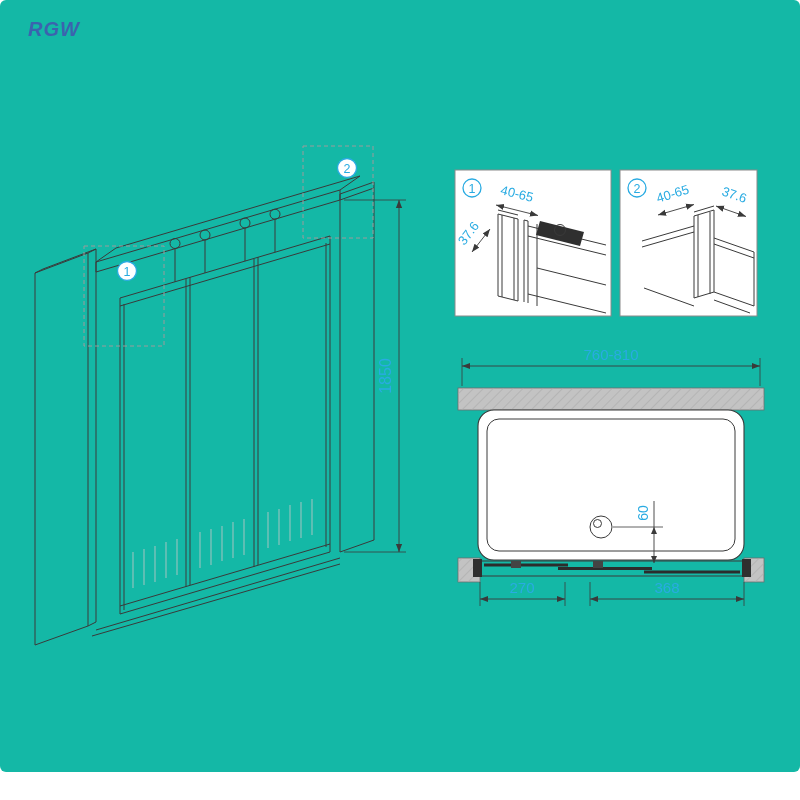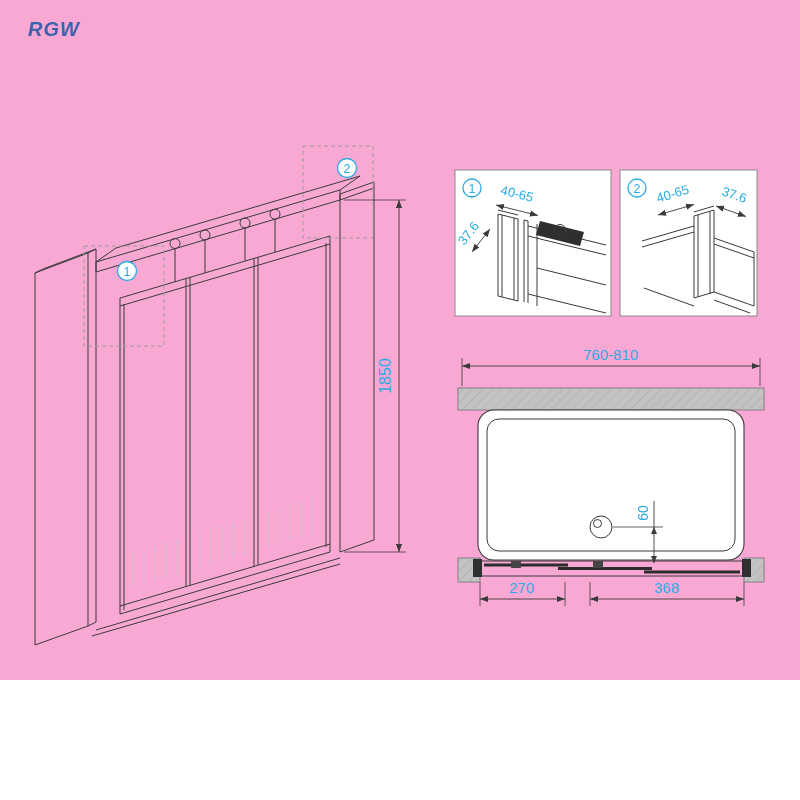--- a/index.html
+++ b/index.html
@@ -1,16 +1,16 @@
 <!DOCTYPE html>
 <html><head>
 <meta charset="utf-8">
 <style>
   html,body{margin:0;padding:0;background:#ffffff;}
-  .stage{position:relative;width:800px;height:680px;background:#f9a8d4;overflow:hidden;}
+  .stage{position:relative;width:800px;height:772px;background:#14b8a6;overflow:hidden;border-radius:6px;}
   svg text{font-family:"Liberation Sans",sans-serif;}
   .ln{fill:none;stroke:#3a3a3a;stroke-width:1;stroke-linejoin:miter;stroke-linecap:butt;}
   .panel{fill:none;stroke:#2c2c2c;stroke-width:3;}
   .glasstex{fill:none;stroke:#c9c9c9;stroke-width:.8;}
   .dash{fill:none;stroke:#9b9b9b;stroke-width:1;stroke-dasharray:4 3;}
   .dim{fill:none;stroke:#3a3a3a;stroke-width:.9;}
   .ext{fill:none;stroke:#3a3a3a;stroke-width:.8;}
   .dimtxt{fill:#29ABE2;font-size:15px;text-anchor:middle;}
   .dimtxt-sm{fill:#29ABE2;font-size:13px;text-anchor:middle;}
   .callout-c{fill:#ffffff;stroke:#29ABE2;stroke-width:1.3;}

